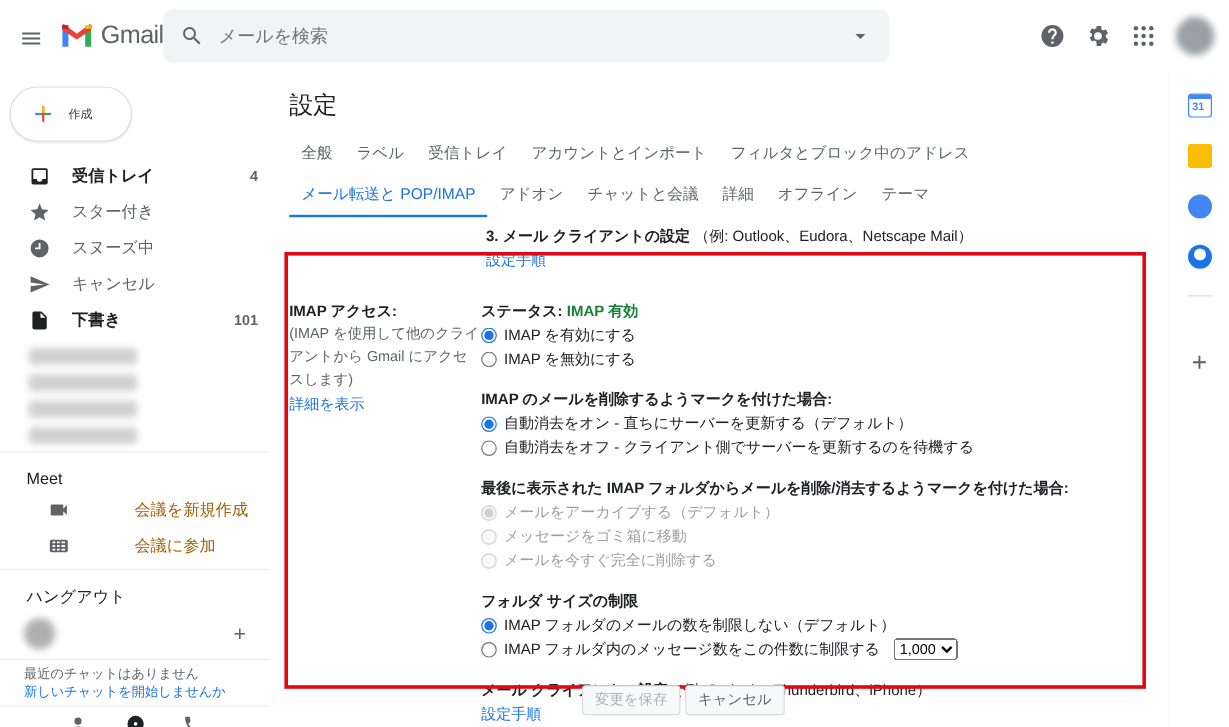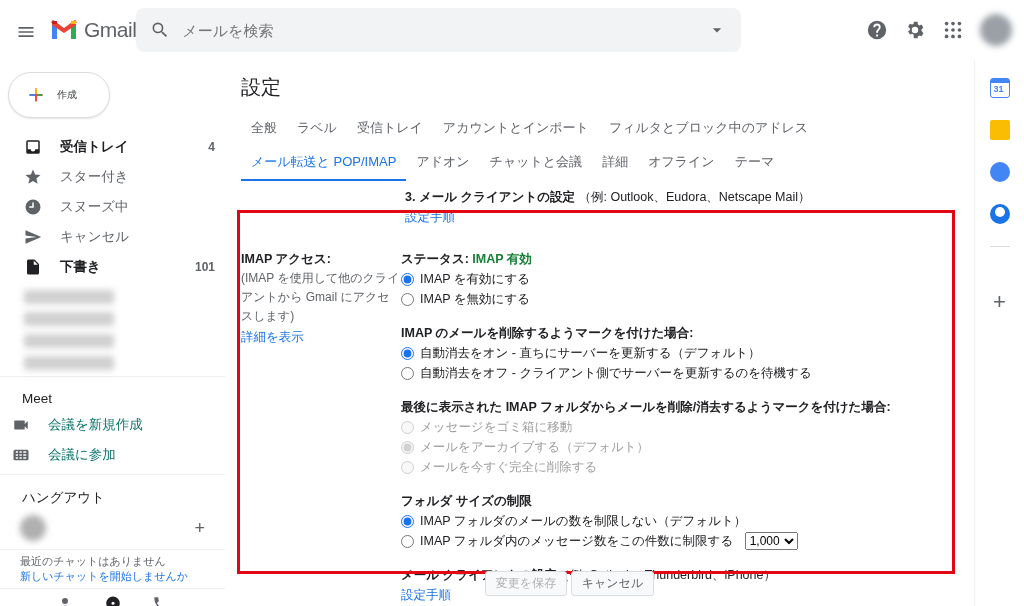--- a/index.html
+++ b/index.html
@@ -27,21 +27,21 @@
   .compose { margin: 4px 8px 14px 8px; height: 46px; width: 102px; border: 1px solid #dadce0; border-radius: 24px; background: #fff; display: flex; align-items: center; gap: 10px; padding: 0 16px; box-shadow: 0 1px 2px rgba(0,0,0,0.1); cursor: pointer; font-size: 10px; color: #3c4043; }
   .compose svg { width: 22px; height: 22px; }
   .nav-item { height: 30px; display: flex; align-items: center; padding: 0 10px 0 24px; border-radius: 0 16px 16px 0; cursor: pointer; font-size: 13.5px; color: #5f6368; }
   .nav-item.active { font-weight: 700; color: #202124; }
   .nav-item .nicon { width: 18px; height: 18px; margin-right: 18px; fill: #5f6368; flex-shrink: 0; }
   .nav-item.active .nicon { fill: #202124; }
   .nav-item .count { margin-left: auto; font-size: 12px; color: #5f6368; }
   .blur-items { height: 82px; margin: 4px 0; padding-left: 24px; }
   .blur-items div { height: 14px; background: #d0d0d0; width: 90px; margin: 8px 0; filter: blur(3px); border-radius: 2px; }
   .section-title { font-size: 13.5px; color: #202124; padding: 6px 0 4px 22px; }
-  .meet-item { height: 30px; display: flex; align-items: center; padding-left: 12px; color: #0f766e; font-size: 13.5px; cursor: pointer; }
+  .meet-item { height: 30px; display: flex; align-items: center; padding-left: 40px; color: #a16207; font-size: 13.5px; cursor: pointer; gap: 36px; }
   .meet-item .micon { width: 18px; height: 18px; margin-right: 18px; fill: #5f6368; }
   .hangout-row { display: flex; align-items: center; padding: 6px 20px; height: 34px; }
   .hangout-row .hblob { width: 26px; height: 26px; border-radius: 50%; background: #b0b0b0; filter: blur(3px); }
   .hangout-row .hname { flex: 1; margin-left: 10px; }
   .hangout-row .plus { color: #5f6368; font-size: 18px; cursor: pointer; }
   .chat-footer { font-size: 11px; color: #5f6368; padding: 4px 20px; border-top: 1px solid #eee; margin-top: 4px; }
   .chat-footer .link { color: #1a73e8; }
   .bottom-icons { display: flex; justify-content: center; gap: 30px; padding: 6px 0; border-top: 1px solid #eee; }
   .bottom-icons svg { width: 18px; height: 18px; fill: #5f6368; cursor: pointer; }
 
@@ -289,26 +289,26 @@
                 <input type="radio" name="expunge" checked="" style=""> 
                 <span>自動消去をオン - 直ちにサーバーを更新する（デフォルト）</span>
               </label>
             <label class="radio-row">
                 <input type="radio" name="expunge" style=""> 
                 <span>自動消去をオフ - クライアント側でサーバーを更新するのを待機する</span>
               </label>
 
             <div class="subhead">最後に表示された IMAP フォルダからメールを削除/消去するようマークを付けた場合:</div>
             <label class="radio-row disabled">
+                <input type="radio" name="last" checked="" disabled="" style=""> 
+                <span>メールをアーカイブする（デフォルト）</span>
+              </label>
+            <label class="radio-row disabled">
                 <input type="radio" name="last" disabled="" style=""> 
                 <span>メッセージをゴミ箱に移動</span>
-              </label>
-            <label class="radio-row disabled">
-                <input type="radio" name="last" checked="" disabled="" style=""> 
-                <span>メールをアーカイブする（デフォルト）</span>
               </label>
             <label class="radio-row disabled">
                 <input type="radio" name="last" disabled="" style=""> 
                 <span>メールを今すぐ完全に削除する</span>
               </label>
 
             <div class="subhead">フォルダ サイズの制限</div>
             <label class="radio-row">
                 <input type="radio" name="folder" checked="" style=""> 
                 <span>IMAP フォルダのメールの数を制限しない（デフォルト）</span>

